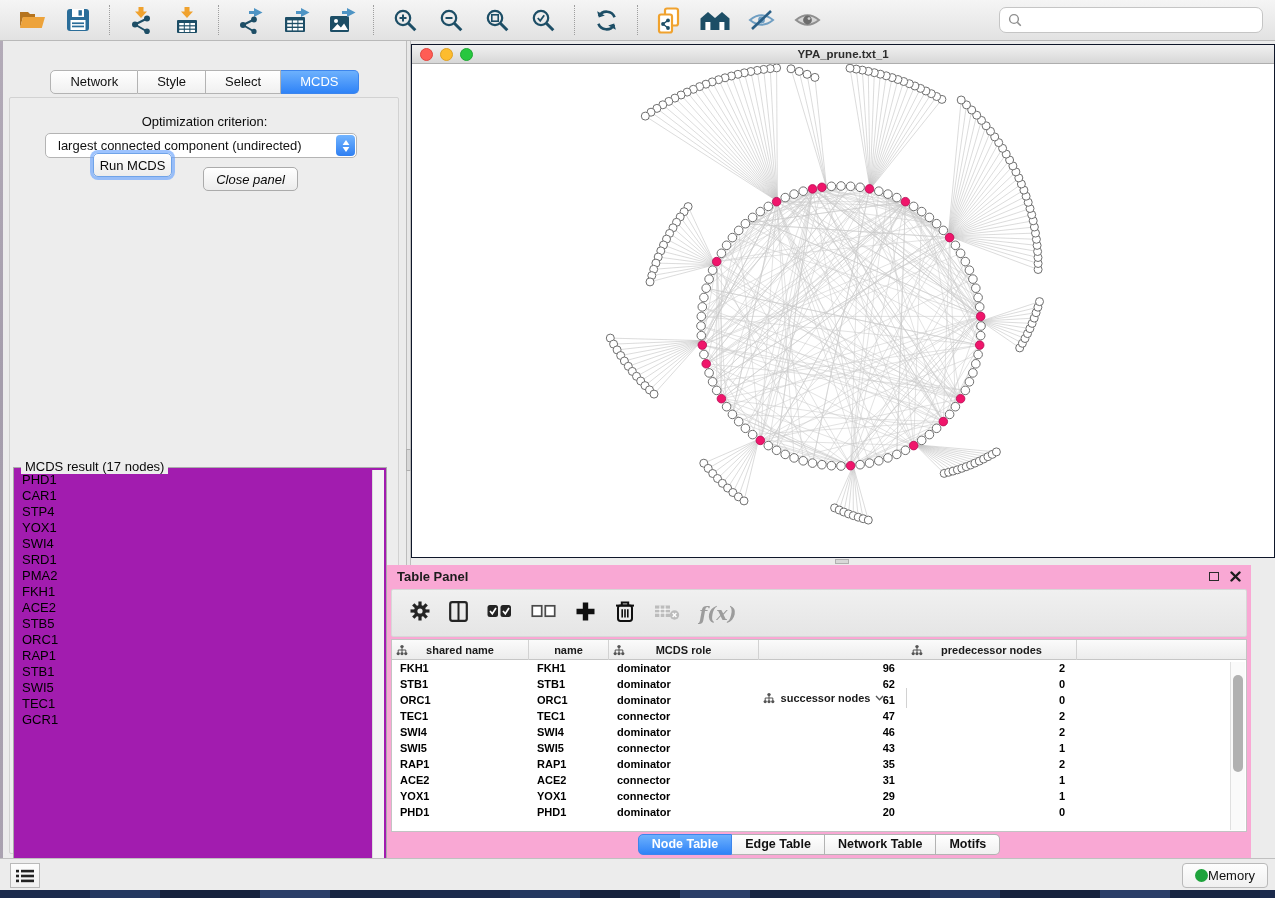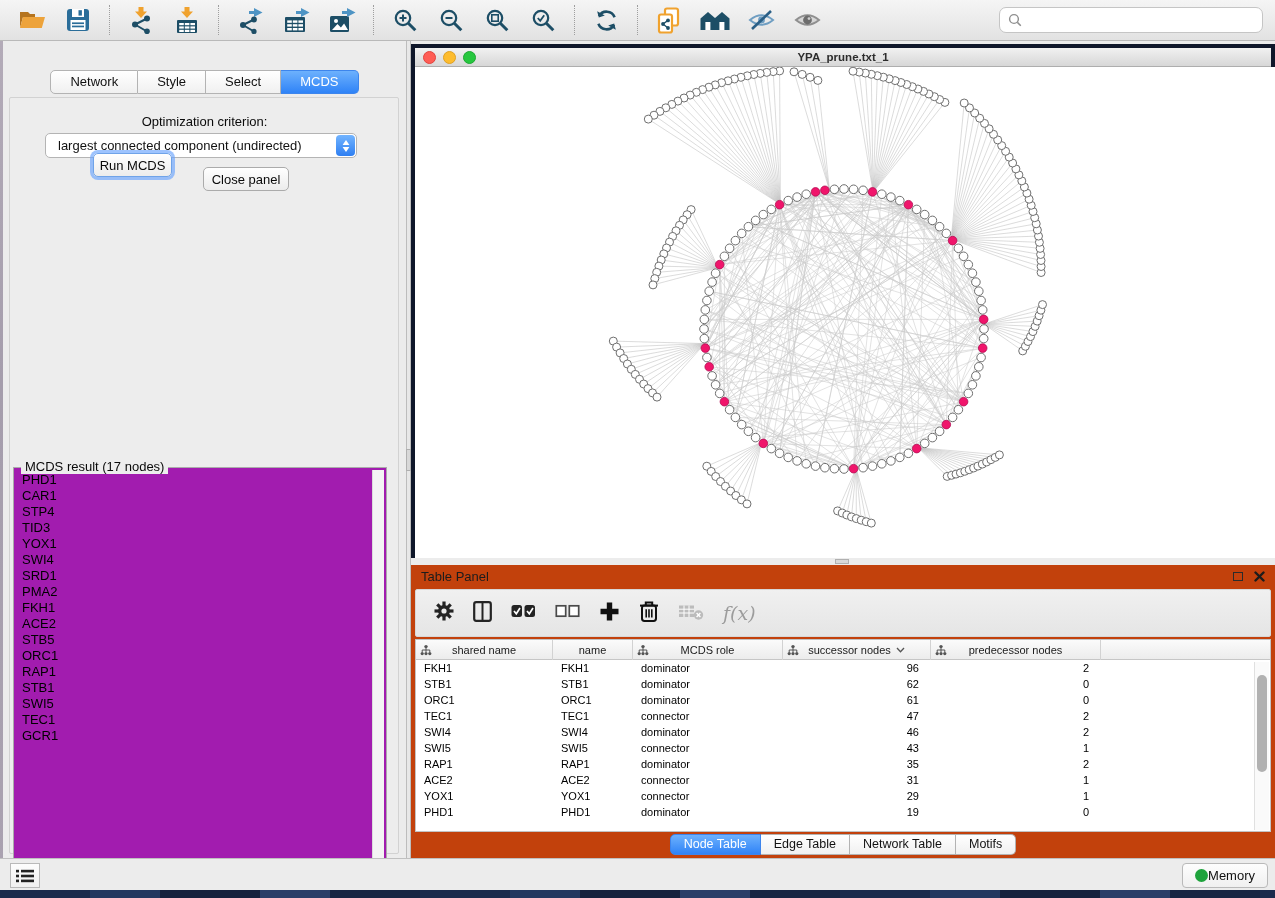--- a/index.html
+++ b/index.html
@@ -68,31 +68,31 @@
   .v-split { left:406px; top:41px; width:5px; height:817px; background:#e8e8e8;
              border-left:1px solid #bdbdbd; border-right:1px solid #bdbdbd; }
   .v-split .grip { position:absolute; left:-1px; top:408px; width:5px; height:22px;
                    background:#d8d8d8; border:1px solid #b0b0b0; }
   .h-split { left:411px; top:558px; width:864px; height:7px; background:#ececec; }
   .h-split .grip { position:absolute; left:424px; top:1px; width:14px; height:5px;
                    background:#d8d8d8; border:1px solid #b0b0b0; }
 
   
   .network-window { left:411px; top:44px; width:864px; height:514px;
-                    border:4px solid #0f172a; background:#fff; }
+                    border:1px solid #0f172a; background:#fff; }
   .titlebar { position:absolute; left:0; top:0; right:0; height:19px;
               background:linear-gradient(#f1f1f1,#d7d7d7); border-bottom:1px solid #aeaeae;
               display:flex; align-items:center; }
   .lights { position:absolute; left:8px; top:3px; display:flex; gap:7px; }
   .light { width:13px; height:13px; border-radius:50%; }
   .net-title { width:100%; text-align:center; font-size:11.5px; font-weight:bold; color:#2d2d2d; }
   .net-canvas { position:absolute; left:0; top:19px; width:862px; height:493px; background:#fff; }
 
   
-  .table-panel { left:411px; top:565px; width:864px; height:293px; background:#c2410c; }
+  .table-panel { left:387px; top:565px; width:864px; height:293px; background:#f9a8d4;font-weight:bold; }
   .tp-toolbar { position:absolute; left:4px; top:24px; width:856px; height:48px;
                 background:linear-gradient(#f0f0f0,#e5e5e5); border:1px solid #d7d7d7;
                 border-radius:2px; display:flex; align-items:center; gap:19px; padding:0 18px; }
   .fx { font-family:"DejaVu Serif",serif; font-style:italic; color:#9c9c9c; font-size:19px; }
   .ntable { position:absolute; left:4px; top:74px; width:856px; height:193px; background:#fff;
             border:1px solid #c3c3c3; overflow:hidden; }
   .thead { position:absolute; left:0; top:0; right:0; height:20px;
            background:linear-gradient(#fbfbfb,#ececec); border-bottom:1px solid #c6c6c6;
            display:flex; }
   .th { position:relative; height:20px; border-right:1px solid #d2d2d2;
@@ -319,29 +319,28 @@
         <svg width="8" height="5" viewBox="0 0 8 5">
             <path d="M4 0l3.4 5H0.6z" fill="#fff"></path>
           </svg>
         <svg width="8" height="5" viewBox="0 0 8 5">
             <path d="M4 5L0.6 0h6.8z" fill="#fff"></path>
           </svg>
       </span>
     </div>
     <div class="abs opt-label">Optimization criterion:</div>
     <div class="btn focus" style="left:90px; top:112px; width:79px;">Run MCDS</div>
-    <div class="btn" style="left:200px; top:126px; width:86px;">Close panel</div>
+    <div class="btn" style="left:200px; top:126px; width:95px;font-style:italic;">Close panel</div>
 
     <div class="abs groupbox">
       <span class="legend">MCDS result (17 nodes)</span>
       <div class="mcds-list" id="mcds-list">
           <div class="mcds-item">PHD1</div>
           <div class="mcds-item">CAR1</div>
           <div class="mcds-item">STP4</div>
-          <div class="mcds-item">TID3</div>
           <div class="mcds-item">YOX1</div>
           <div class="mcds-item">SWI4</div>
           <div class="mcds-item">SRD1</div>
           <div class="mcds-item">PMA2</div>
           <div class="mcds-item">FKH1</div>
           <div class="mcds-item">ACE2</div>
           <div class="mcds-item">STB5</div>
           <div class="mcds-item">ORC1</div>
           <div class="mcds-item">RAP1</div>
           <div class="mcds-item">STB1</div>
@@ -1115,21 +1114,21 @@
               </g>
               <g fill="#555">
                 <circle cx="6" cy="2.6" r="1.7"></circle>
                 <circle cx="2.2" cy="9.6" r="1.6"></circle>
                 <circle cx="6" cy="9.6" r="1.6"></circle>
                 <circle cx="9.8" cy="9.6" r="1.6"></circle>
               </g>
             </svg>
             <span>MCDS role</span>
           </div>
-          <div class="th" style="width: 148px;">
+          <div class="th" style="width: 148px; margin-top: 48px;">
             <svg class="colicon" width="12" height="12" viewBox="0 0 12 12">
               <g stroke="#555" stroke-width="1" fill="none">
                 <path d="M6 4v2M6 6H2.2v2.2M6 6h3.8v2.2M6 6v2.2"></path>
               </g>
               <g fill="#555">
                 <circle cx="6" cy="2.6" r="1.7"></circle>
                 <circle cx="2.2" cy="9.6" r="1.6"></circle>
                 <circle cx="6" cy="9.6" r="1.6"></circle>
                 <circle cx="9.8" cy="9.6" r="1.6"></circle>
               </g>
@@ -1215,21 +1214,21 @@
             <div class="td" style="width: 137px;">YOX1</div>
             <div class="td" style="width: 80px;">YOX1</div>
             <div class="td" style="width: 150px;">connector</div>
             <div class="td num" style="width: 148px;">29</div>
             <div class="td num" style="width: 170px;">1</div>
           </div>
           <div class="tr">
             <div class="td" style="width: 137px;">PHD1</div>
             <div class="td" style="width: 80px;">PHD1</div>
             <div class="td" style="width: 150px;">dominator</div>
-            <div class="td num" style="width: 148px;">19</div>
+            <div class="td num" style="width: 148px;">20</div>
             <div class="td num" style="width: 170px;">0</div>
           </div>
         </div>
       <div class="tbl-track">
           <div class="tbl-thumb"></div>
         </div>
     </div>
 
     <div class="tp-tabs" id="tp-tabs">
         <span class="seg2 sel">Node Table</span>

